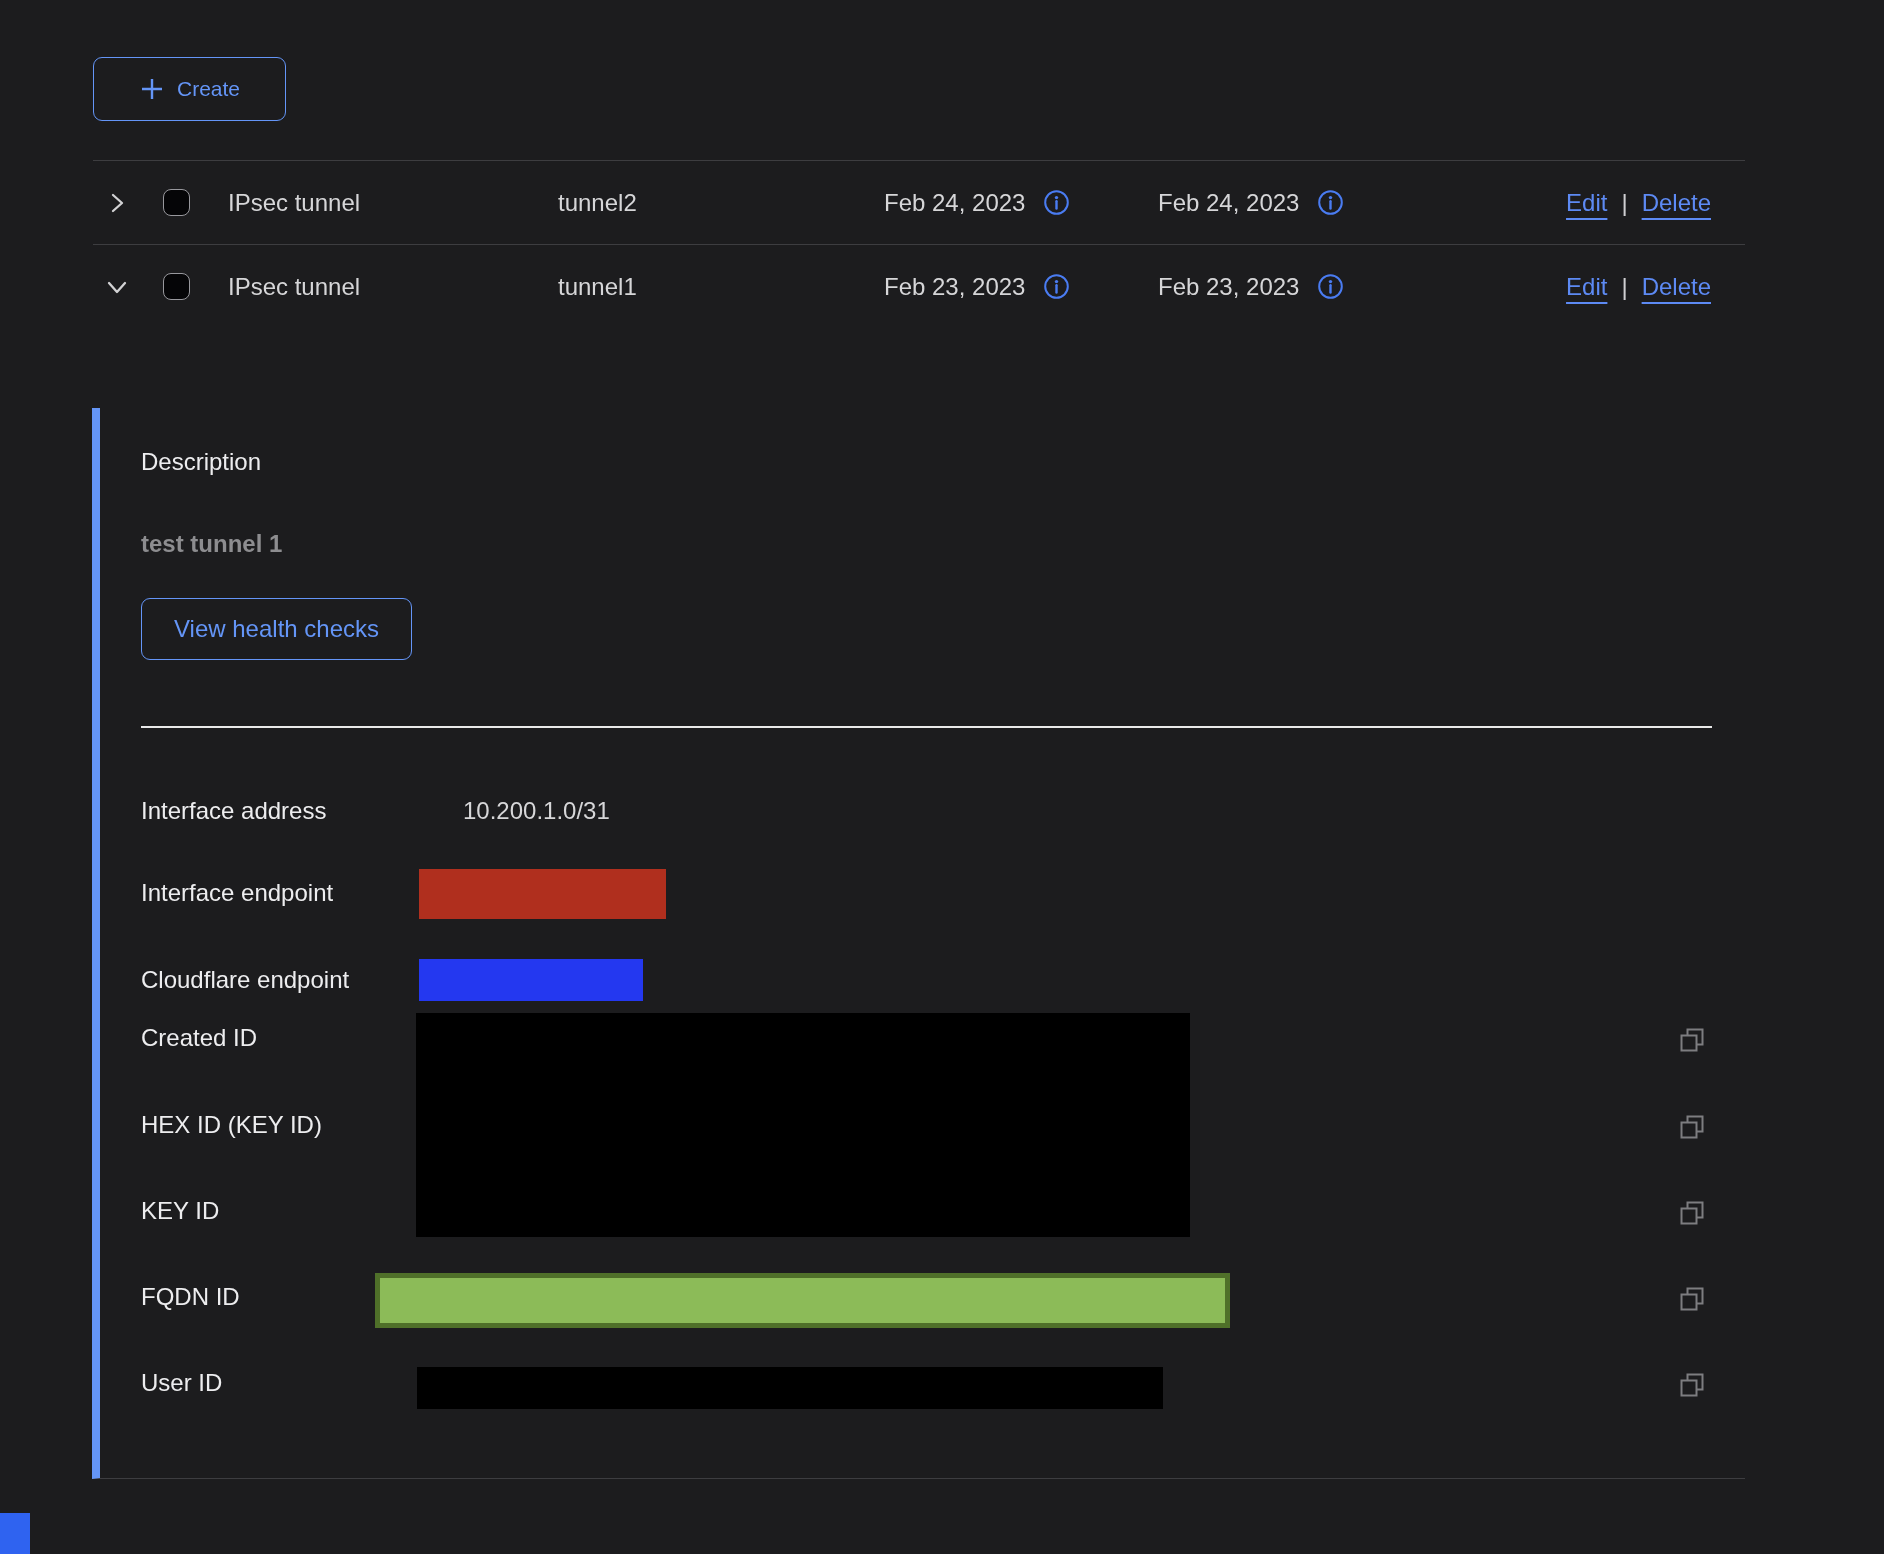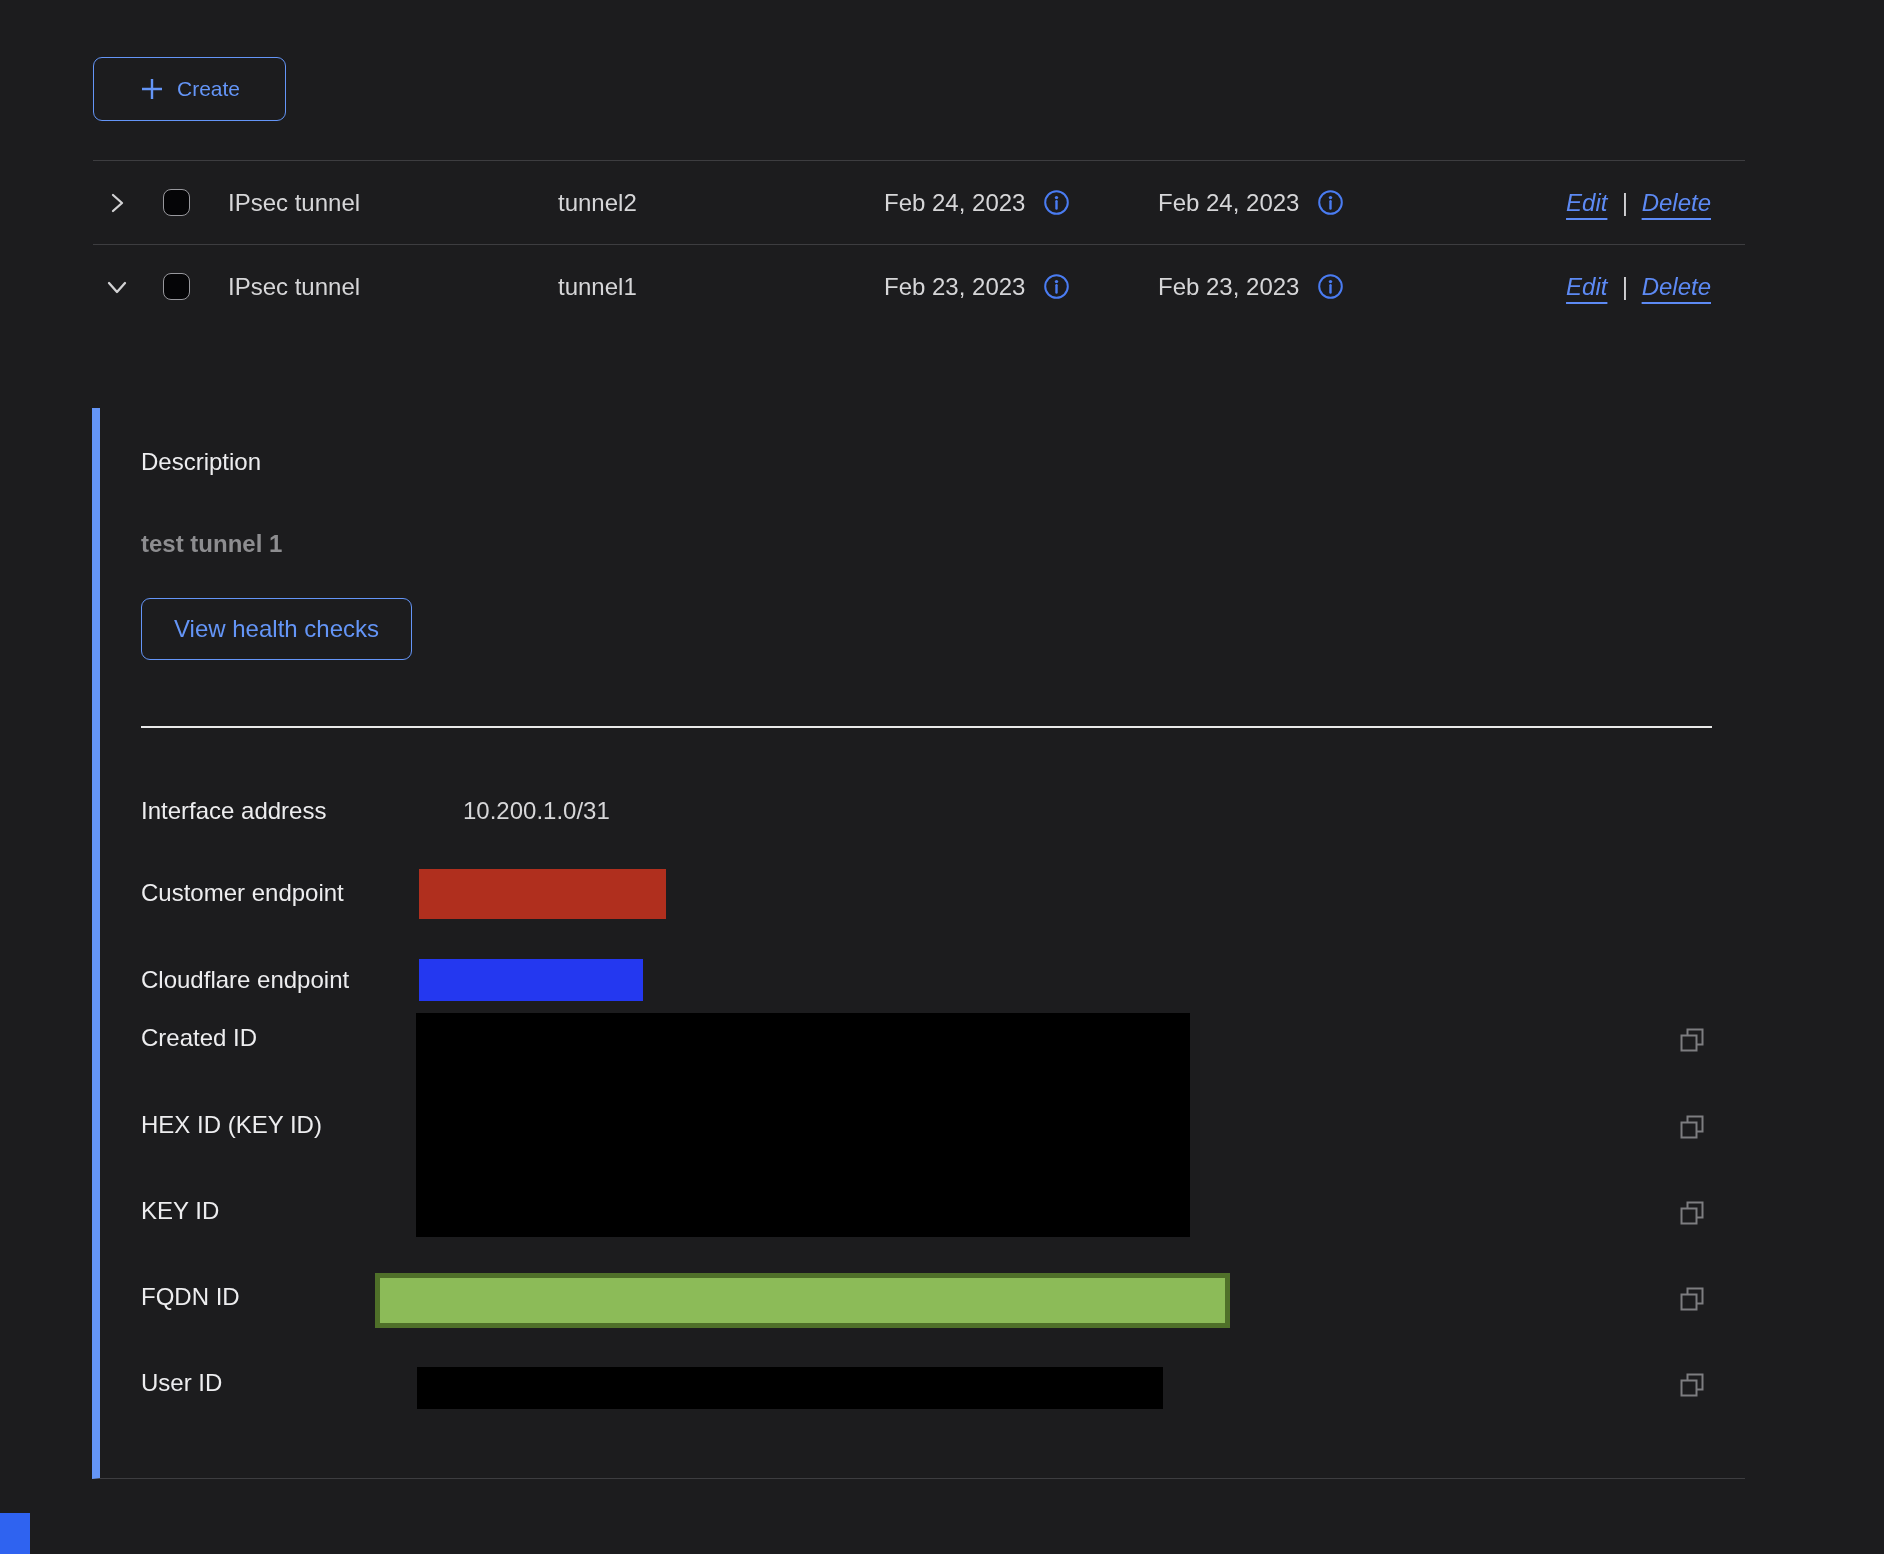--- a/index.html
+++ b/index.html
@@ -43,21 +43,21 @@
   .thead,.trow{display:flex;align-items:center;}
   .thead{height:80px;}
   .trow{height:84px;border-top:1px solid var(--divider);}
   .cell{display:flex;align-items:center;}
   .c-exp{width:70px;padding-left:10px;}
   .c-check{width:65px;}
   .c-type{width:330px;}
   .c-name{width:326px;}
   .c-created{width:274px;gap:18px;}
   .c-modified{width:300px;gap:18px;}
-  .c-actions{flex:1;justify-content:flex-end;padding-right:34px;gap:14px;font-style:italic;}
+  .c-actions{flex:1;justify-content:flex-end;padding-right:34px;gap:14px;}
   .th{font-weight:700;color:var(--heading-text);font-size:24px;}
   .cell-text{font-size:24px;color:var(--body-text);}
   .checkbox{
     width:27px;height:27px;border:1.5px solid #98989d;border-radius:8px;
     background:#050507;cursor:pointer;
   }
   .chev{cursor:pointer;display:block;}
   .link{
     color:var(--link-blue);font-size:24px;text-decoration:underline;
     text-underline-offset:7px;cursor:pointer;
@@ -192,21 +192,21 @@
     <div class="abs p-label" style="left:41px;top:40px;">Description</div>
     <div class="abs p-muted" style="left:41px;top:122px;font-weight:bold;">test tunnel 1</div>
 
     <button class="health-btn">View health checks</button>
 
     <div class="white-divider"></div>
 
     <div class="abs p-label" style="left:41px;top:389px;">Interface address</div>
     <div class="abs p-value" style="left:338px;top:389px;">10.200.1.0/31</div>
 
-    <div class="abs p-label" style="left:41px;top:471px;">Customer endpoint</div>
+    <div class="abs p-label" style="left:41px;top:471px;">Interface endpoint</div>
     <div class="redact redact-red"></div>
 
     <div class="abs p-label" style="left:41px;top:558px;">Cloudflare endpoint</div>
     <div class="redact redact-blue"></div>
 
     <div class="abs p-label" style="left:41px;top:616px;">Created ID</div>
     <div class="abs p-label" style="left:41px;top:703px;">HEX ID (KEY ID)</div>
     <div class="abs p-label" style="left:41px;top:789px;">KEY ID</div>
     <div class="redact redact-black-big"></div>
 

